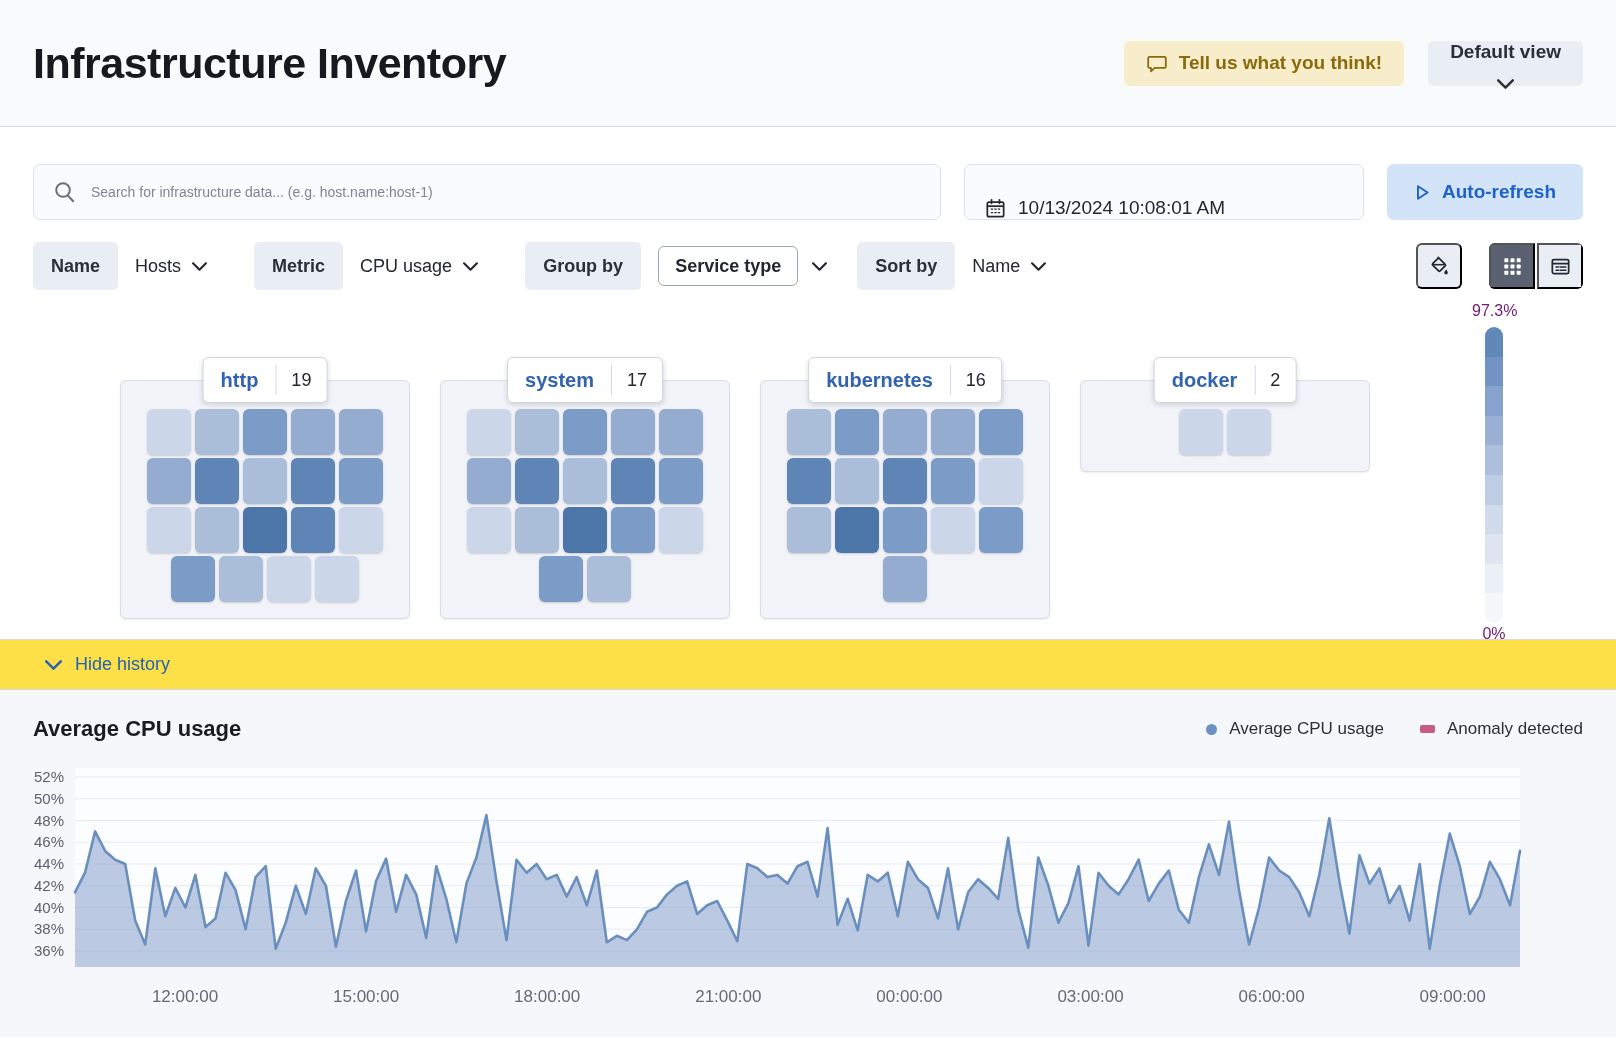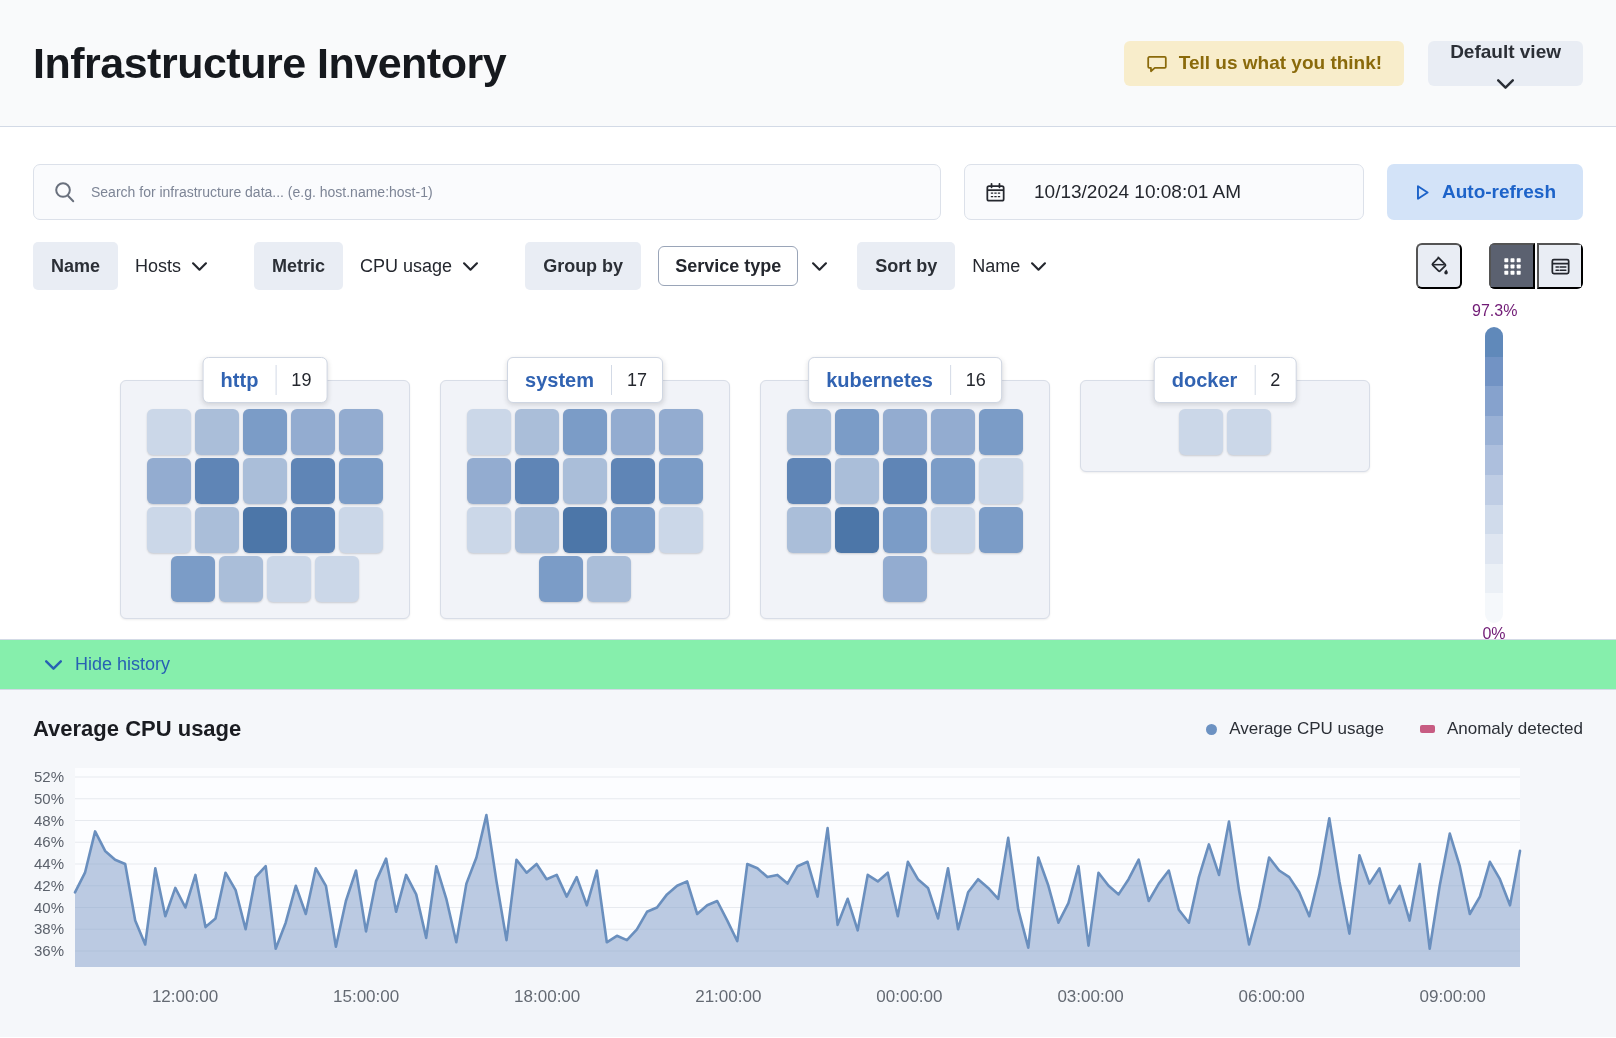--- a/index.html
+++ b/index.html
@@ -17,21 +17,21 @@
   .btn-view { background:#E9EDF4; color:#2B2F36; gap:16px;flex-direction:column; }
 
   
   .toolbar { margin:37px 33px 0; display:flex; gap:23px; }
   .search-box { flex:1; height:56px; background:#FAFBFD; border:1px solid #DCE1EA;
     border-radius:7px; display:flex; align-items:center; padding:0 20px; gap:15px; }
   .search-box input { flex:1; border:none; outline:none; background:transparent;
     font-size:14px; font-family:inherit; color:#24272E; }
   .search-box input::placeholder { color:#7D8596; }
   .datepicker { width:400px; height:56px; background:#FAFBFD; border:1px solid #DCE1EA;
-    border-radius:7px; display:flex; align-items:center; padding:0 20px; gap:28px;
+    border-radius:7px; display:flex; align-items:flex-end; padding:0 20px; gap:12px;
     font-size:19px; color:#24272E; cursor:pointer; }
   .btn-autorefresh { width:196px; height:56px; background:#D3E3F8; color:#1D63C9;
     border-radius:7px; justify-content:center; }
 
   
   .filters { margin:22px 33px 0; display:flex; align-items:center; gap:30px; }
   .control { display:flex; align-items:center; height:48px; }
   .ctl-label { height:48px; display:flex; align-items:center; padding:0 18px;
     background:#E9EDF4; border-radius:5px; font-size:18px; font-weight:700; color:#2B2F36; }
   .ctl-value { display:flex; align-items:center; gap:11px; padding:0 17px;
@@ -66,21 +66,21 @@
   .tile { width:44px; height:46px; border-radius:6px; cursor:pointer;
     box-shadow:0 1px 2px rgba(27,30,36,.18); }
   .waffle-legend { position:absolute; right:100px; top:12px; width:44px; text-align:center; }
   .legend-max,.legend-min { font-size:16px; color:#701a75; }
   .legend-bar { width:18px; height:296px; margin:7px auto 2px; border-radius:9px;
     overflow:hidden; display:flex; flex-direction:column; }
   .legend-step { flex:1; }
 
   
   .history-bar { height:51px; border-top:1px solid #D3DAE6; border-bottom:1px solid #D3DAE6;
-    background:#86efac; display:flex; align-items:center; padding:0 45px; gap:13px; }
+    background:#fde047; display:flex; align-items:center; padding:0 45px; gap:13px; }
   .history-link { color:#2761B3; font-size:18px; cursor:pointer; display:flex;
     align-items:center; gap:13px; }
 
   
   .chart-section { position:relative; height:347px; background:#F5F7FA; }
   .chart-header { position:absolute; top:26px; left:33px; right:33px;
     display:flex; align-items:center; z-index:2; }
   .chart-title { font-size:22px; font-weight:700; color:#1A1C21; }
   .chart-legend { margin-left:auto; display:flex; align-items:center; gap:36px; }
   .legend-item { display:flex; align-items:center; gap:12px; font-size:17px; color:#2B2F36; }

